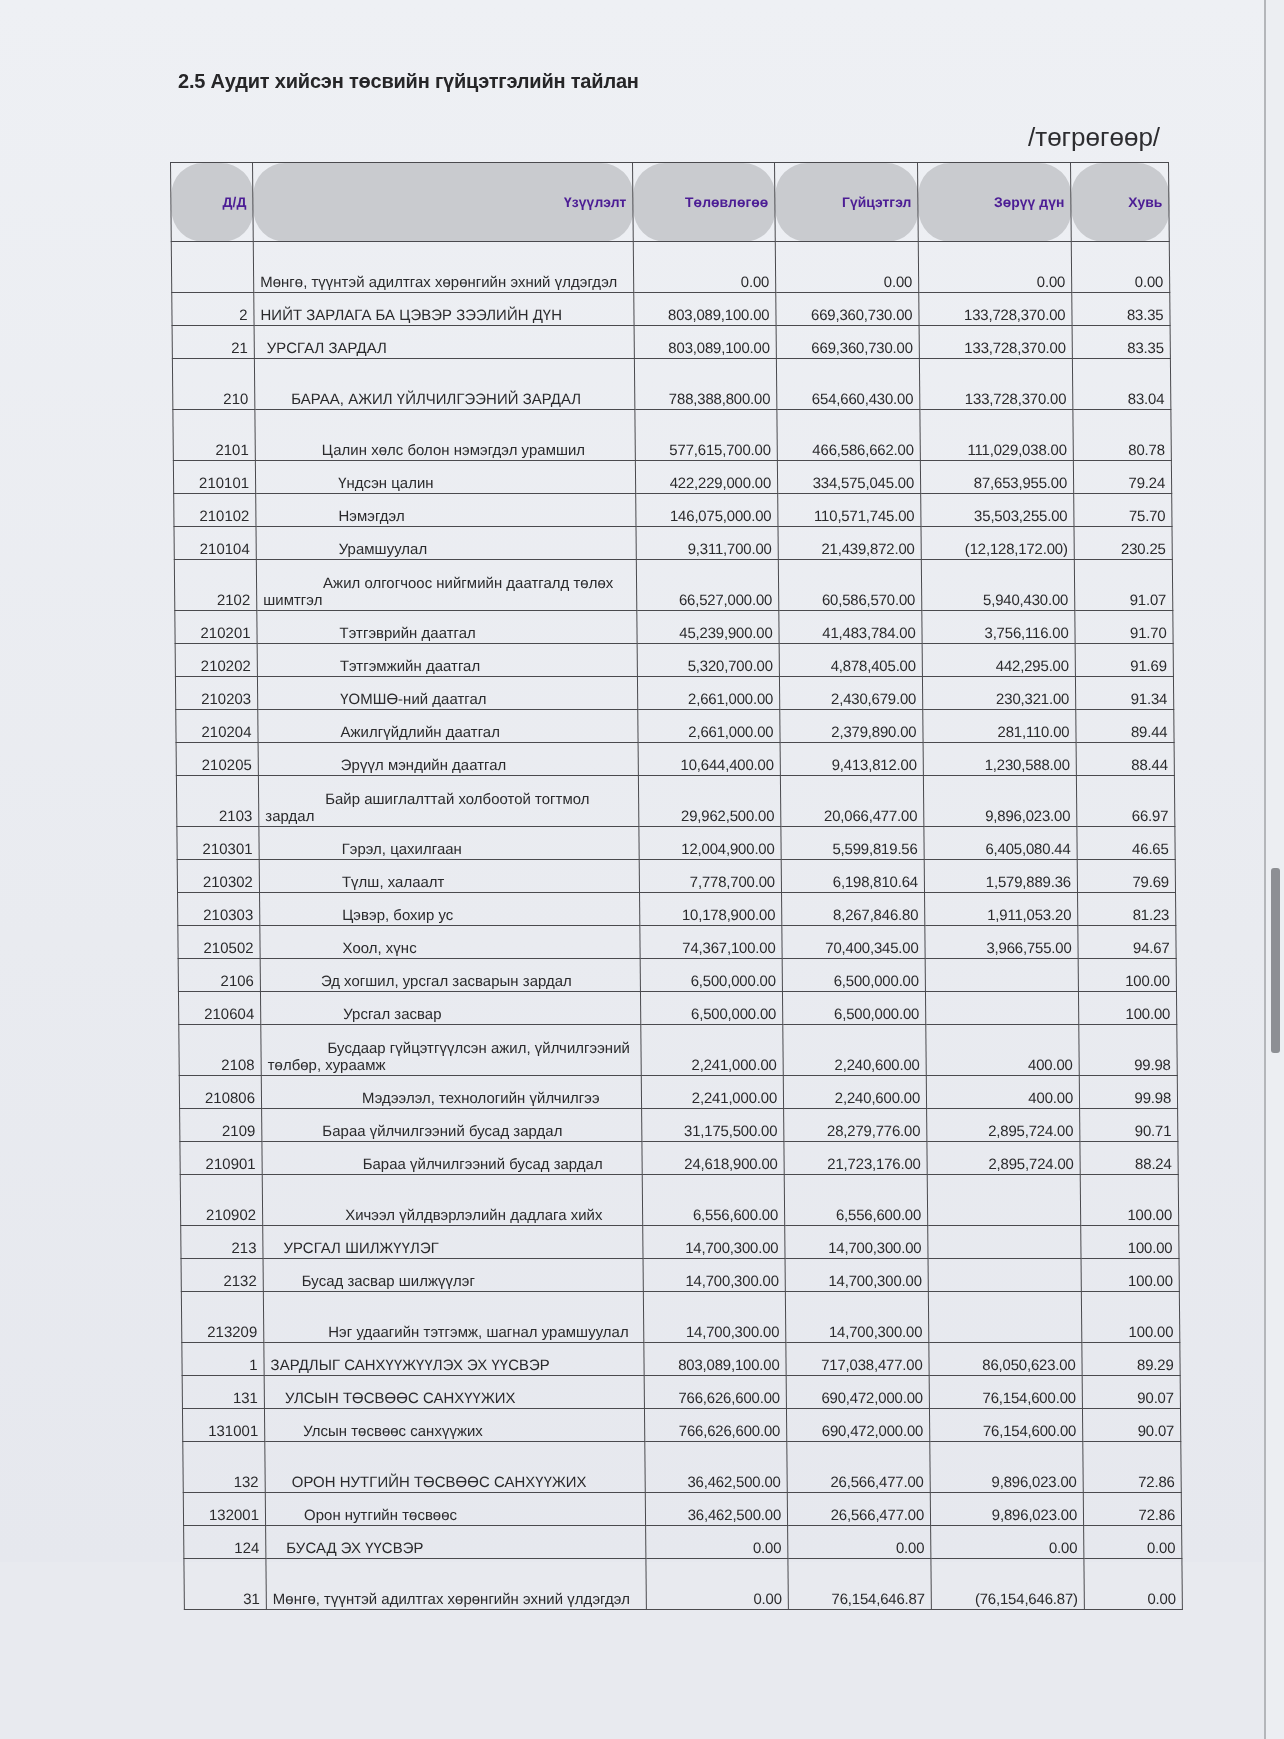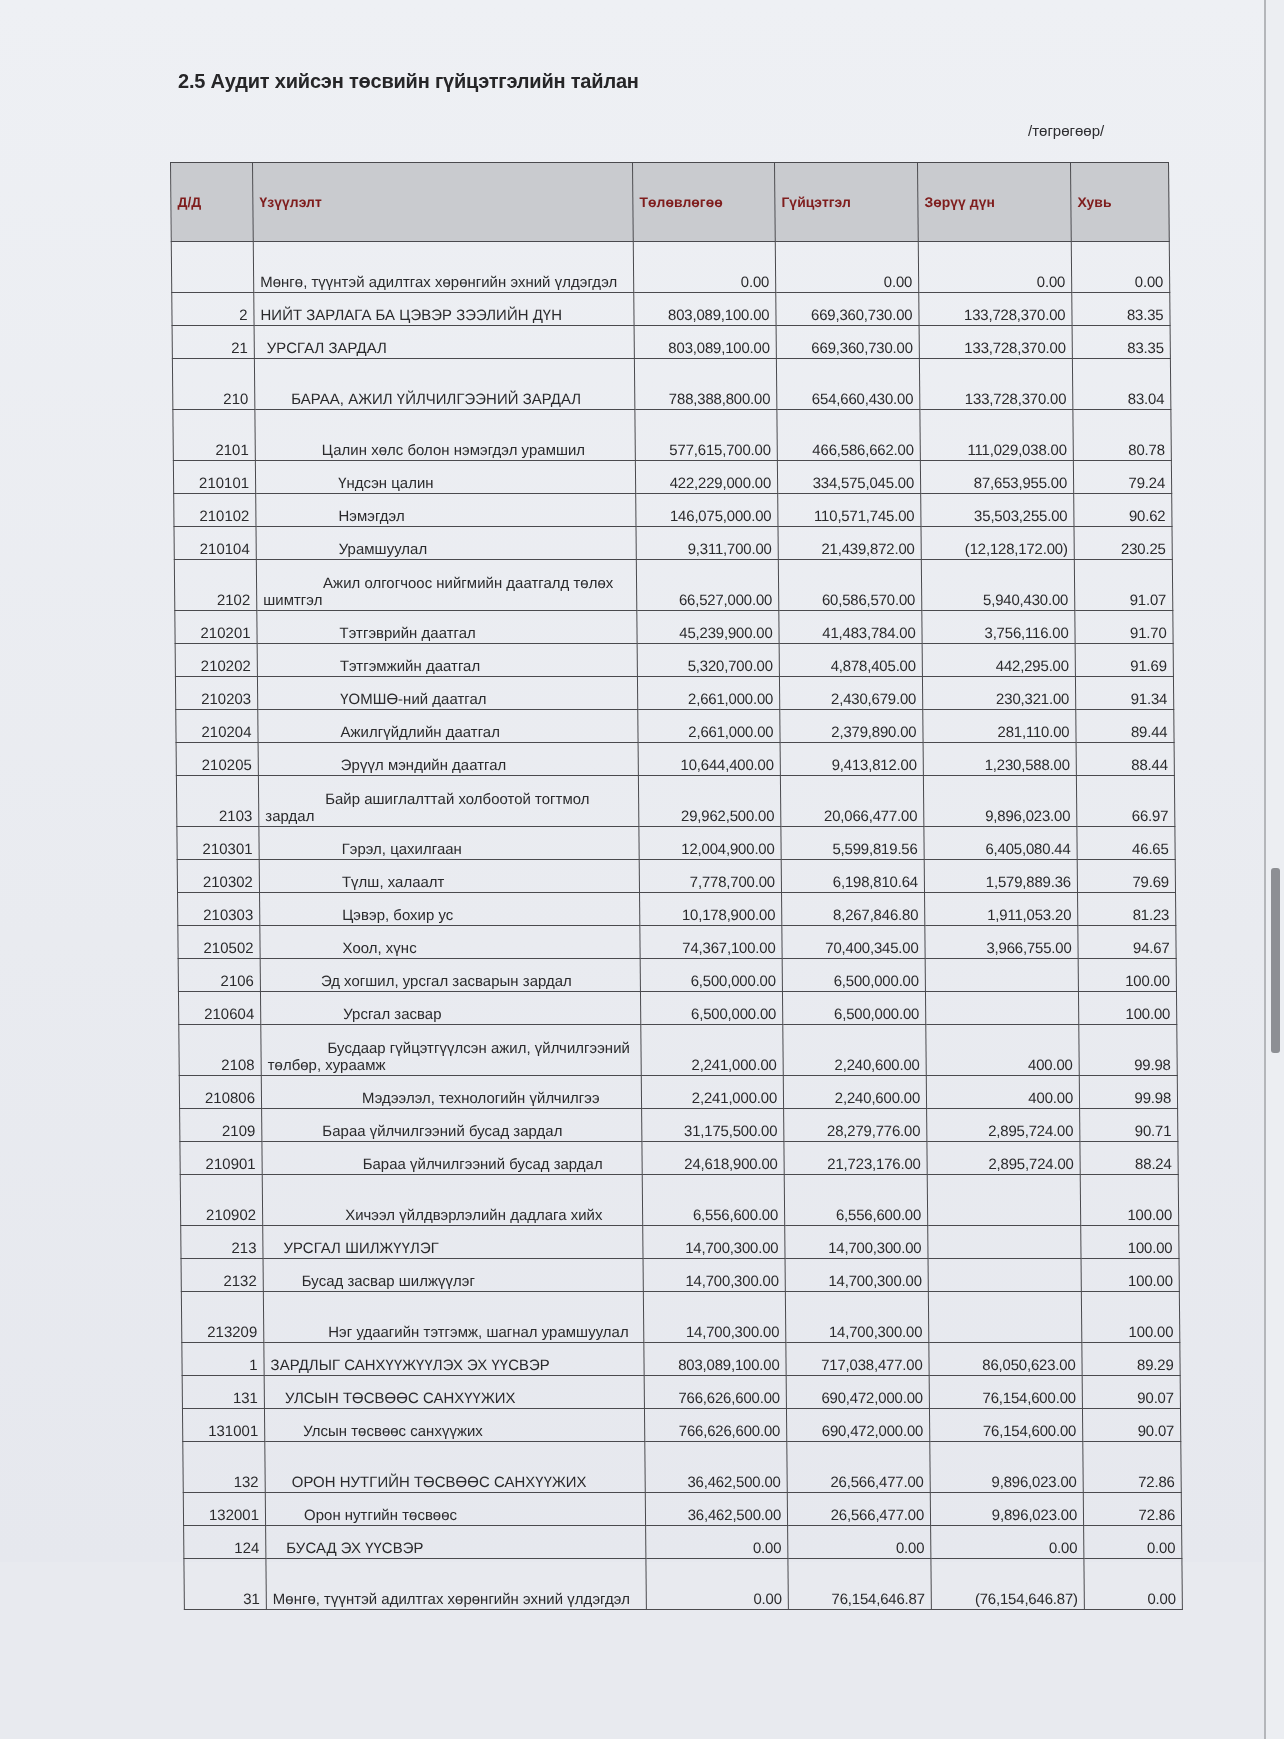--- a/index.html
+++ b/index.html
@@ -13,43 +13,44 @@
   .page {
     position: absolute; left: 0; top: 0; width: 1266px; height: 1562px;
     background: linear-gradient(180deg, #eef0f4 0%, #e9ebf0 60%, #e6e8ee 100%);
   }
   .title {
     position: absolute; left: 178px; top: 70px;
     font-size: 20px; font-weight: bold; letter-spacing: -0.2px; color: #262628;
   }
   .unit {
     position: absolute; left: 1028px; top: 122px;
-    font-size: 15px; color: #2d2d30;
+    font-size: 26px; color: #2d2d30;
   }
   table.report {
     position: absolute; left: 170px; top: 162px;
     width: 998px;
     border-collapse: collapse;
     table-layout: fixed;
     font-size: 15px;
     transform: skewX(0.55deg);
     transform-origin: top left;
   }
   table.report th, table.report td {
     border: 1.5px solid #4a4a4e;
     padding: 0 6px;
     line-height: 17px;
     vertical-align: bottom;
   }
   table.report th {
     background: #c9cbcf;
     font-weight: bold; font-size: 14px;
     height: 78px;
-    vertical-align: middle; text-align: left;
-    color: #7f1d1d;
+    vertical-align: middle; text-align: right;
+    color: #4c1d95;
+    border-radius: 32px;
   }
   table.report td { height: 30px; padding-bottom: 2px; }
   table.report tr.tall td { height: 48px; }
   td.code { text-align: right; padding-right: 8px; }
   td.label { text-align: left; }
   td.num { text-align: right; padding-right: 8px; letter-spacing: -0.2px; }
   .ind1 { padding-left: 12px !important; margin-left: 16px; }
   .ind2 { padding-left: 60px !important; }
   .ind3 { padding-left: 82px !important; }
   .ind4 { padding-left: 100px !important; }
@@ -137,21 +138,21 @@
         <td class="num">334,575,045.00</td>
         <td class="num">87,653,955.00</td>
         <td class="num">79.24</td>
       </tr>
       <tr>
         <td class="code">210102</td>
         <td class="label ind3">Нэмэгдэл</td>
         <td class="num">146,075,000.00</td>
         <td class="num">110,571,745.00</td>
         <td class="num">35,503,255.00</td>
-        <td class="num">90.62</td>
+        <td class="num">75.70</td>
       </tr>
       <tr>
         <td class="code">210104</td>
         <td class="label ind3">Урамшуулал</td>
         <td class="num">9,311,700.00</td>
         <td class="num">21,439,872.00</td>
         <td class="num">(12,128,172.00)</td>
         <td class="num">230.25</td>
       </tr>
       <tr class="tall">

